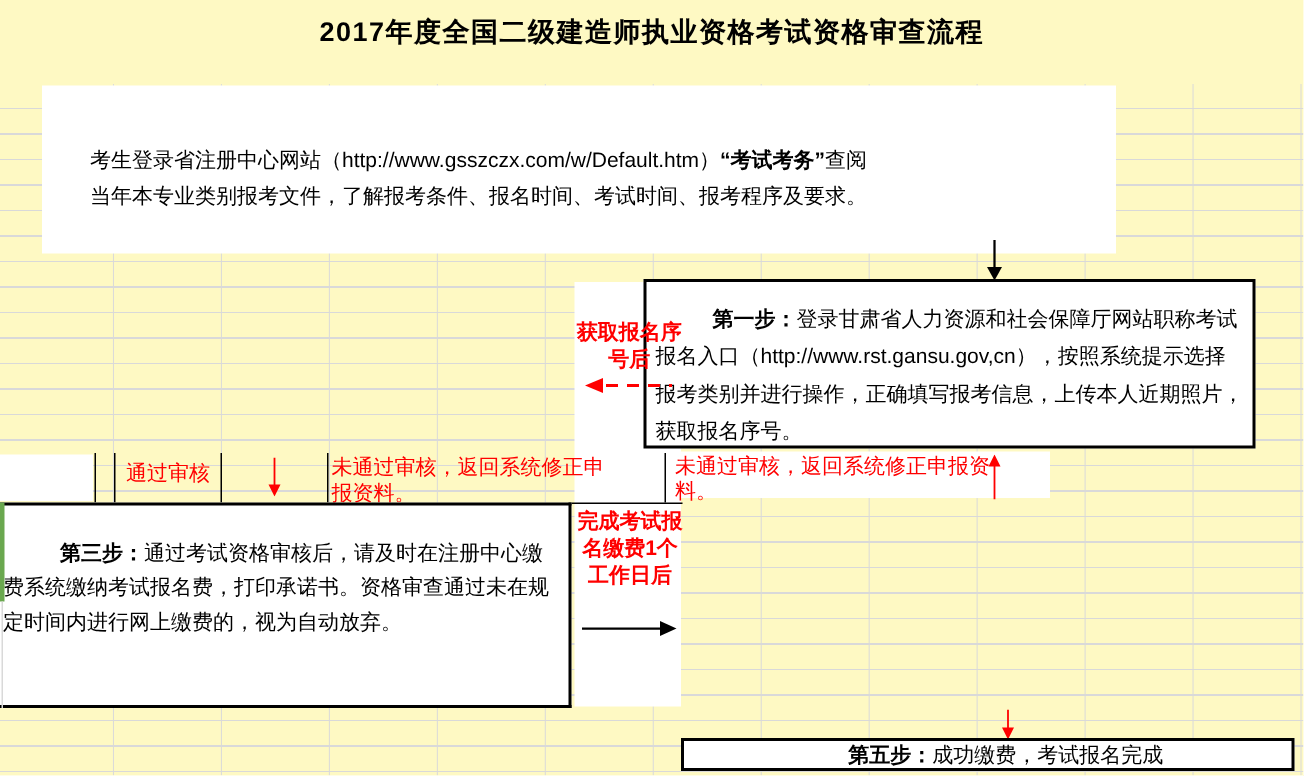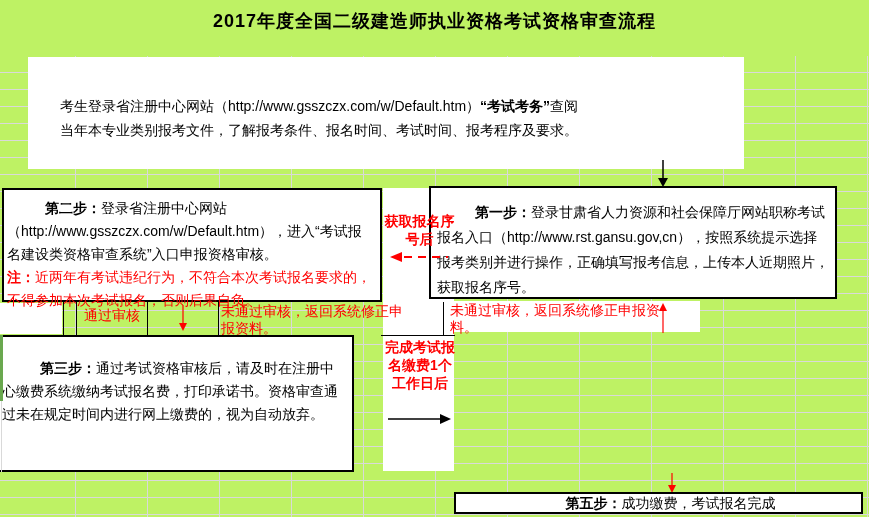--- a/index.html
+++ b/index.html
@@ -1,20 +1,20 @@
 <!DOCTYPE html>
 <html style="--red: #ff0000; --green: #6aa84f; --grid: #d9d9d9; --bline: #000000;"><head>
 <meta charset="utf-8">
 <style>
   :root{
     --red:#ff0000; --green:#6aa84f; --grid:#d9d9d9; --bline:#000000;
   }
   html,body{margin:0;padding:0;background:#fff;}
   .sheet{
-    position:relative;width:869px;height:517px;overflow:hidden;background:#bef264;
+    position:relative;width:869px;height:517px;overflow:hidden;background:#fef9c3;
     font-family:"Liberation Sans","DejaVu Sans",sans-serif;color:#000;
   }
   
   .grid{
     position:absolute;left:0;top:56px;width:869px;height:461px;
     background-image:
       repeating-linear-gradient(to right,transparent 0,transparent 71px,var(--grid) 71px,var(--grid) 72px),
       repeating-linear-gradient(to bottom,transparent 0,transparent 16px,var(--grid) 16px,var(--grid) 17px);
     background-position:4px 0,0 0;
   }
@@ -30,21 +30,21 @@
   .b{font-weight:bold;}
   .red{color:var(--red);}
   .box{
     position:absolute;background:#fff;border:2px solid var(--bline);
     box-sizing:border-box;font-size:14px;padding-left:24px;
   }
   .box p{margin:0;}
   .indent{text-indent:38px;}
   #box1{left:429px;top:186px;width:408px;height:113px;padding:12px 6px 0 6px;line-height:25px;}
   #box2{left:2px;top:188px;width:380px;height:114px;padding:7px 8px 0 3px;line-height:23px;}
-  #box3{left:0px;top:335px;width:354px;height:137px;padding:20px 6px 4px 2px;line-height:23px;border-left:none;}
+  #box3{left:0px;top:335px;width:381px;height:137px;padding:20px 6px 4px 2px;line-height:23px;border-left:none;}
   #box4{left:455px;top:333px;width:408px;height:139px;padding:22px 6px 0 6px;line-height:24px;}
   #box5{left:454px;top:492px;width:409px;height:22px;text-align:center;line-height:17px;font-size:14px;padding-top:1px;}
   .green-edge{position:absolute;left:0;top:335px;width:3px;height:66px;background:var(--green);}
   .gray-edge{position:absolute;left:1px;top:401px;width:1px;height:71px;background:var(--grid);}
   .vline{position:absolute;width:1px;top:302px;height:33px;background:var(--bline);}
   .hseg{position:absolute;height:1px;background:var(--bline);}
   .conn{position:absolute;color:var(--red);font-weight:bold;font-size:14px;text-align:center;}
   #get-serial{left:384px;top:212px;width:71px;line-height:18px;}
   #after-pay{left:383px;top:338px;width:74px;line-height:18px;text-align:center;}
   .cellnote{position:absolute;color:var(--red);font-size:14px;}
@@ -79,24 +79,20 @@
     <svg width="14" height="27" viewBox="0 0 14 27">
         <line x1="7" y1="0" x2="7" y2="19" stroke="currentColor" stroke-width="1.5"></line>
         <polygon points="2,18 12,18 7,27" fill="currentColor"></polygon>
       </svg>
   </div>
 
   <div class="box" id="box1">
     <p class="indent"><span class="b">第一步：</span><span>登录甘肃省人力资源和社会保障厅网站职称考试报名入口（http://www.rst.gansu.gov,cn），按照系统提示选择报考类别并进行操作，正确填写报考信息，上传本人近期照片，获取报名序号。</span></p>
   </div>
 
-  <div class="box" id="box2">
-    <p class="indent"><span class="b">第二步：</span><span>登录省注册中心网站（http://www.gsszczx.com/w/Default.htm），进入“考试报名建设类资格审查系统”入口申报资格审核。</span></p>
-    <p class="red"><span class="b">注：</span><span>近两年有考试违纪行为，不符合本次考试报名要求的，不得参加本次考试报名，否则后果自负。</span></p>
-  </div>
 
   <div class="conn" id="get-serial">获取报名序号后</div>
   <div class="arr redc" style="left:389px;top:251px;">
     <svg width="60" height="12" viewBox="0 0 60 12">
         <polygon points="13,1 13,11 1,6" fill="currentColor"></polygon>
         <line x1="15" y1="6" x2="59" y2="6" stroke="currentColor" stroke-width="2" stroke-dasharray="8 6"></line>
       </svg>
   </div>
 
   <div class="vline" style="left:63px;"></div>

